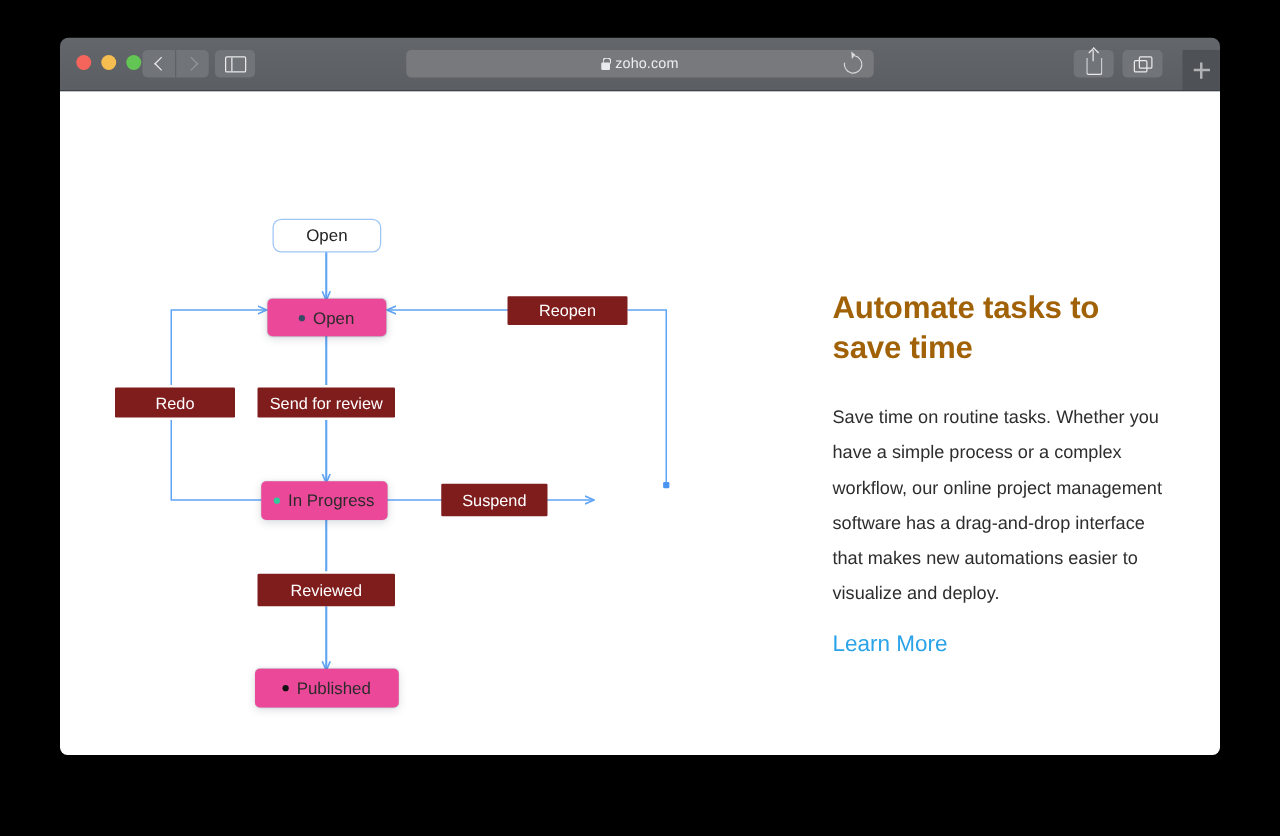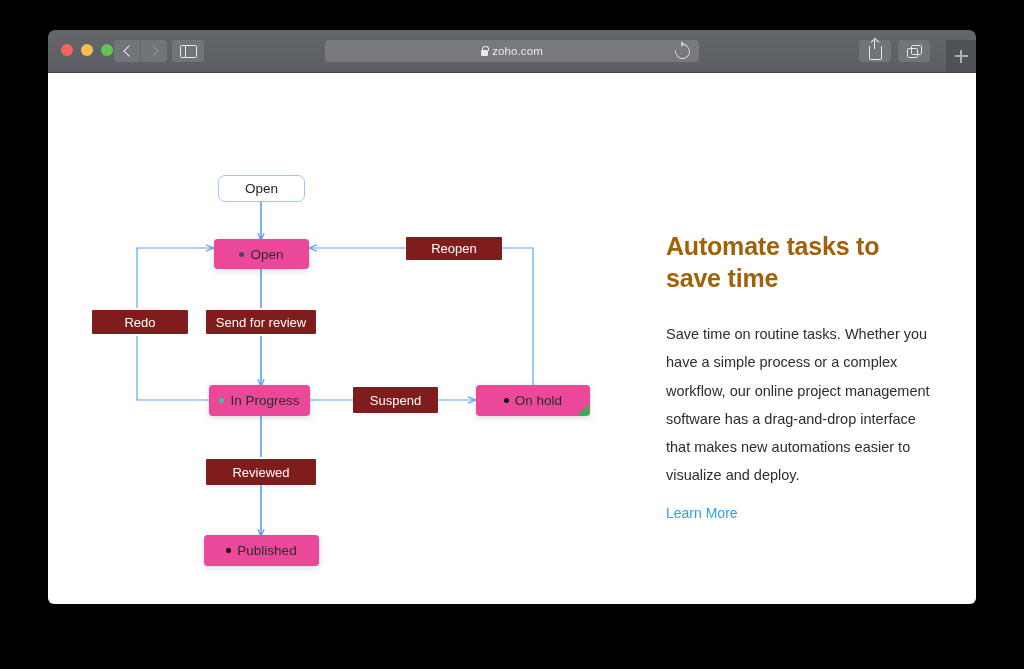--- a/index.html
+++ b/index.html
@@ -329,21 +329,21 @@
     margin: 0;
     padding: 26px 0 0 0;
     font-size: 14.5px;
     line-height: 1.95;
     color: #2d2d2d;
     width: 268px;
   }
   .copy-link {
     display: inline-block;
     margin-top: 15px;
-    font-size: 14px;
+    font-size: 18px;
     color: #2aa3e8;
     text-decoration: none;
   }
 </style>
 </head>
 <body>
 
 <div id="root">
 
   <div class="browser-window">
@@ -435,25 +435,20 @@
         <div class="node node-state" style="left:166px; top:166px; width:95px; height:30px;">
           <span class="bullet" style="background:#3a4a66;"></span>
           <span>Open</span>
         </div>
 
         <div class="node node-state" style="left:161px; top:312px; width:101px; height:31px;">
           <span class="bullet" style="background:#2ecc9b;"></span>
           <span>In Progress</span>
         </div>
 
-        <div class="node node-state" style="left:428px; top:312px; width:114px; height:31px;">
-          <span class="bullet" style="background:#111111;"></span>
-          <span>On hold</span>
-          <span class="corner-handle"></span>
-        </div>
 
         <div class="node node-state" style="left:156px; top:462px; width:115px; height:31px;">
           <span class="bullet" style="background:#111111;"></span>
           <span>Published</span>
         </div>
 
         <div class="node node-action" style="left:358px; top:164px; width:96px; height:23px;">
           <span>Reopen</span>
         </div>
 

